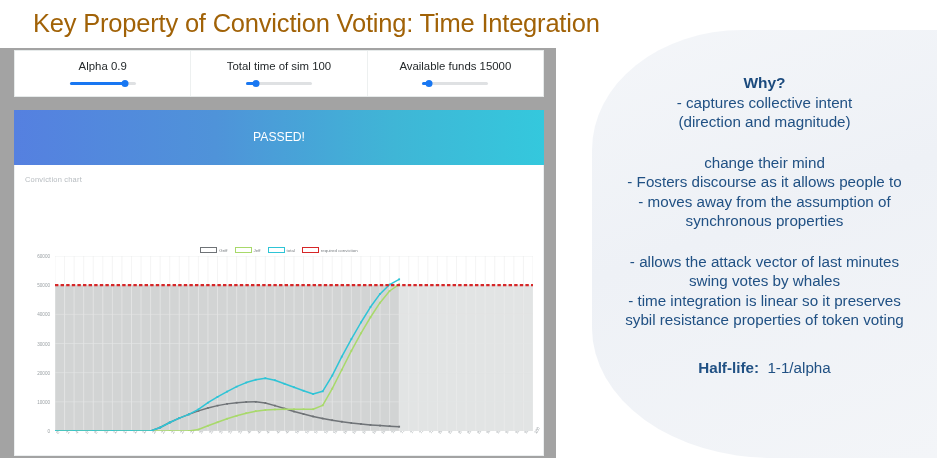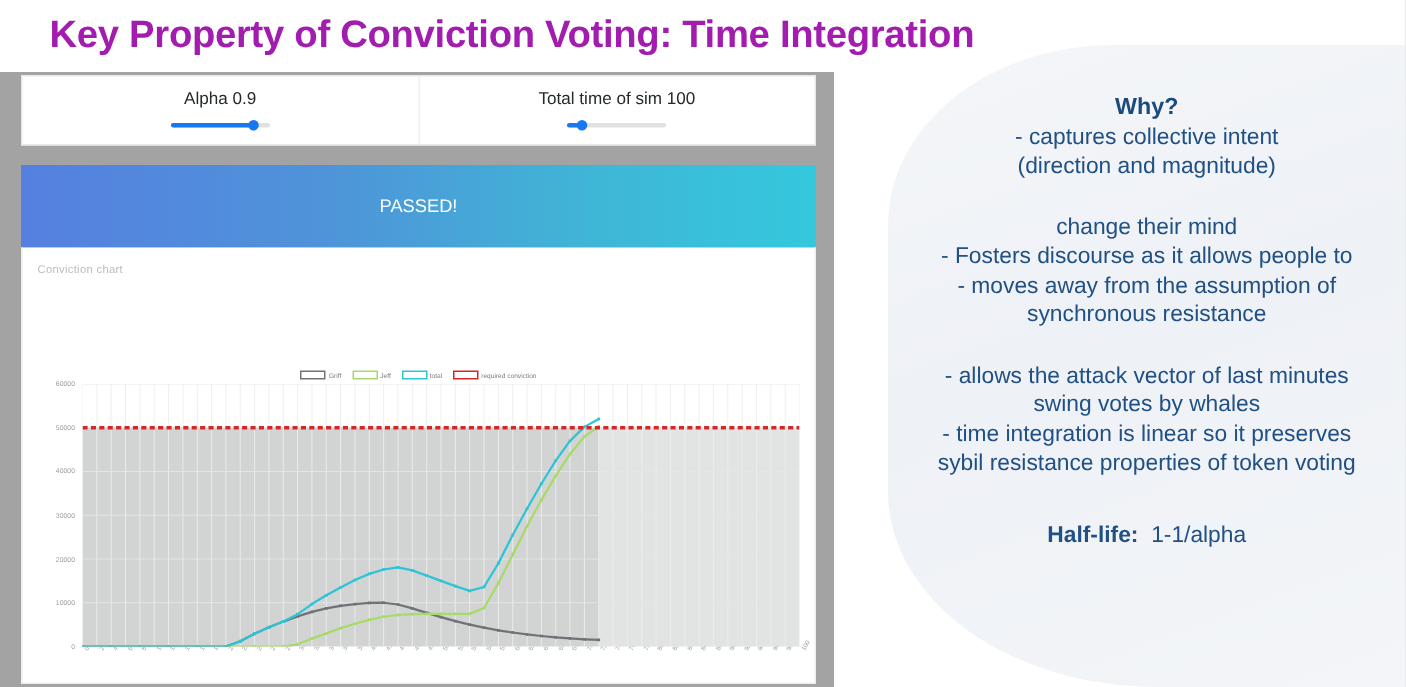--- a/index.html
+++ b/index.html
@@ -17,22 +17,22 @@
 
   
   .slide-title {
     position: absolute;
     left: 33px;
     top: 2px;
     width: 760px;
     height: 42px;
     line-height: 42px;
     font-size: 25.5px;
-    font-weight: bold;
-    color: #a21caf;
+    font-weight: normal;
+    color: #a16207;
     letter-spacing: -0.2px;
     white-space: nowrap;
   }
 
   
   .why-panel {
     position: absolute;
     left: 592px;
     top: 30px;
     width: 345px;
@@ -247,20 +247,28 @@
         <div class="slider-fill" id="fill0" style="width: 84%;"></div>
         <div class="slider-thumb" id="thumb0" style="left: 84%;"></div>
       </div>
     </div>
     <div class="control-cell">
       <div class="control-label">Total time of sim 100</div>
       <div class="slider">
         <div class="slider-track"></div>
         <div class="slider-fill" id="fill1" style="width: 15%;"></div>
         <div class="slider-thumb" id="thumb1" style="left: 15%;"></div>
+      </div>
+    </div>
+    <div class="control-cell">
+      <div class="control-label">Available funds 15000</div>
+      <div class="slider">
+        <div class="slider-track"></div>
+        <div class="slider-fill" id="fill2" style="width: 10%;"></div>
+        <div class="slider-thumb" id="thumb2" style="left: 10%;"></div>
       </div>
     </div>
   </div>
 
   <div class="proposal-banner">
     <div>PASSED!</div>
   </div>
 
   <div class="chart-card">
     <div class="chart-card-title">Conviction chart</div>
@@ -507,32 +515,32 @@
           <rect x="333.70" y="27.68" width="1.8" height="1.8" fill="#2ec4d6"></rect>
           <rect x="343.26" y="22.43" width="1.8" height="1.8" fill="#2ec4d6"></rect>
           <line x1="0" y1="29.166666666666657" x2="478" y2="29.166666666666657" stroke="#d62728" stroke-width="2.2" stroke-dasharray="3.4 2.2"></line>
         </svg>
     </div>
   </div>
 </div>
 
 <div class="why-panel">
   <div class="why-inner" id="why-inner">
-      <div class="why-block" style="margin-top:32px">
+      <div class="why-block" style="margin-top:43px">
         <span class="why-line why-head">Why?</span>
         <span class="why-line">- captures collective intent</span>
         <span class="why-line">(direction and magnitude)</span>
       </div>
       <div class="why-block" style="margin-top:21px">
         <span class="why-line">change their mind</span>
         <span class="why-line">- Fosters discourse as it allows people to</span>
       </div>
       <div class="why-block" style="">
         <span class="why-line">- moves away from the assumption of</span>
-        <span class="why-line">synchronous resistance</span>
+        <span class="why-line">synchronous properties</span>
       </div>
       <div class="why-block" style="margin-top:21px">
         <span class="why-line">- allows the attack vector of last minutes</span>
         <span class="why-line">swing votes by whales</span>
       </div>
       <div class="why-block" style="">
         <span class="why-line">- time integration is linear so it preserves</span>
         <span class="why-line">sybil resistance properties of token voting</span>
       </div>
       <div class="why-block" style="margin-top:28px"><span class="halflife-label">Half-life:</span>&nbsp; <span>1-1/alpha</span></div>

